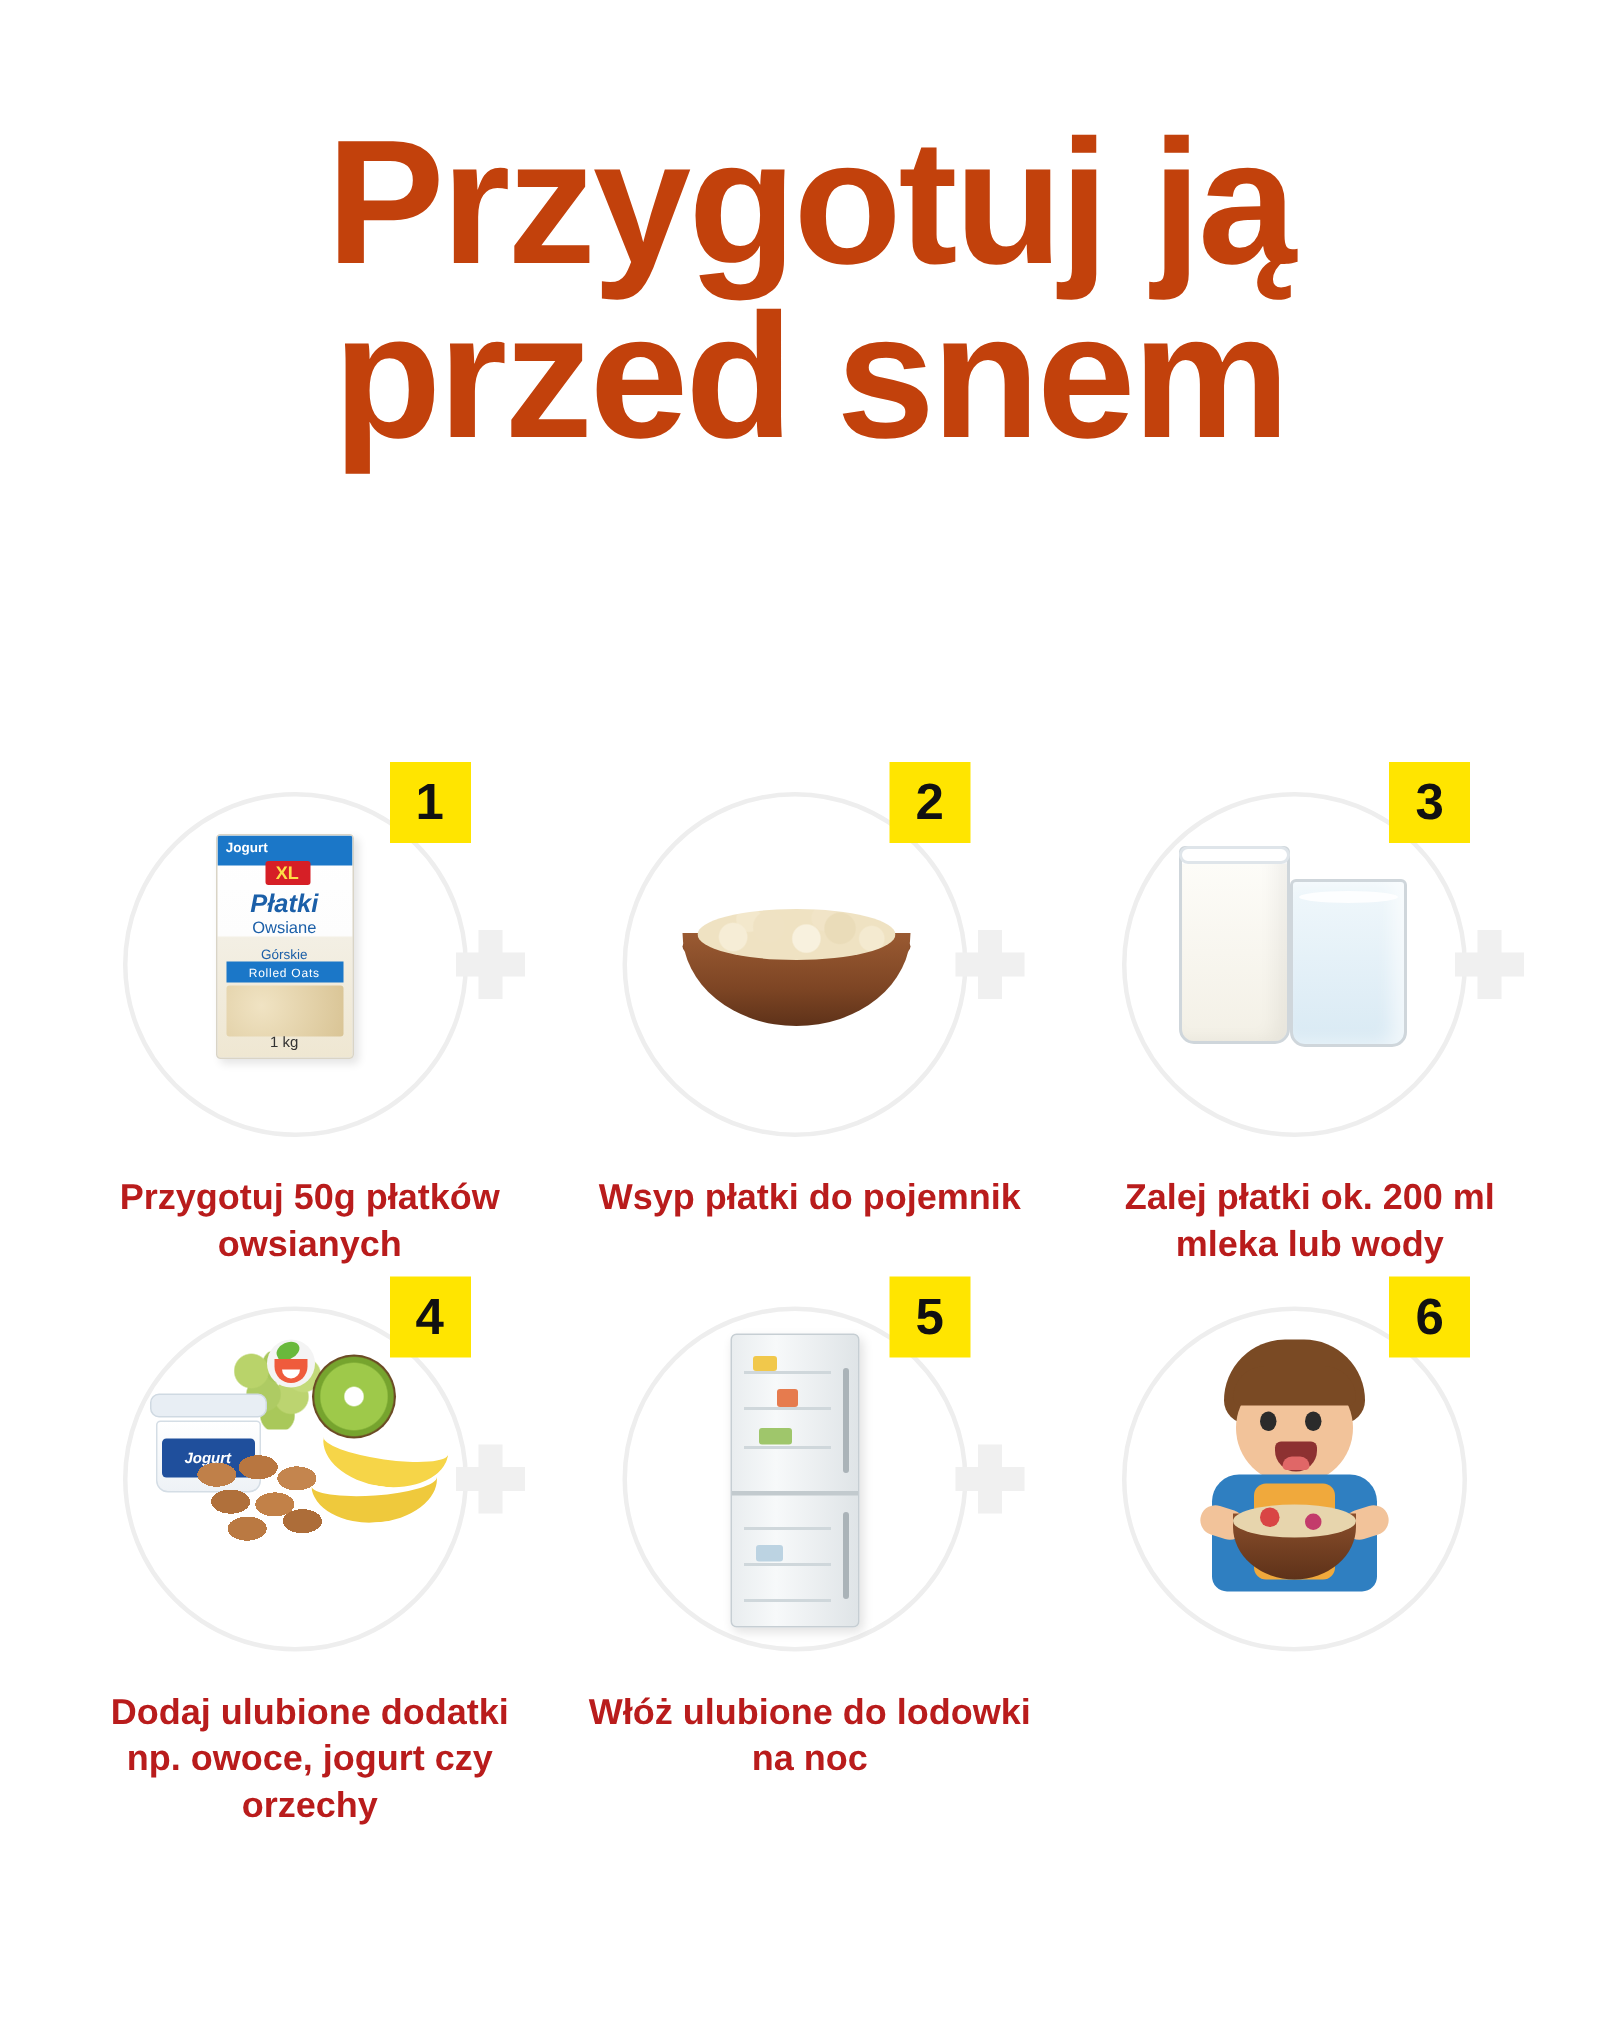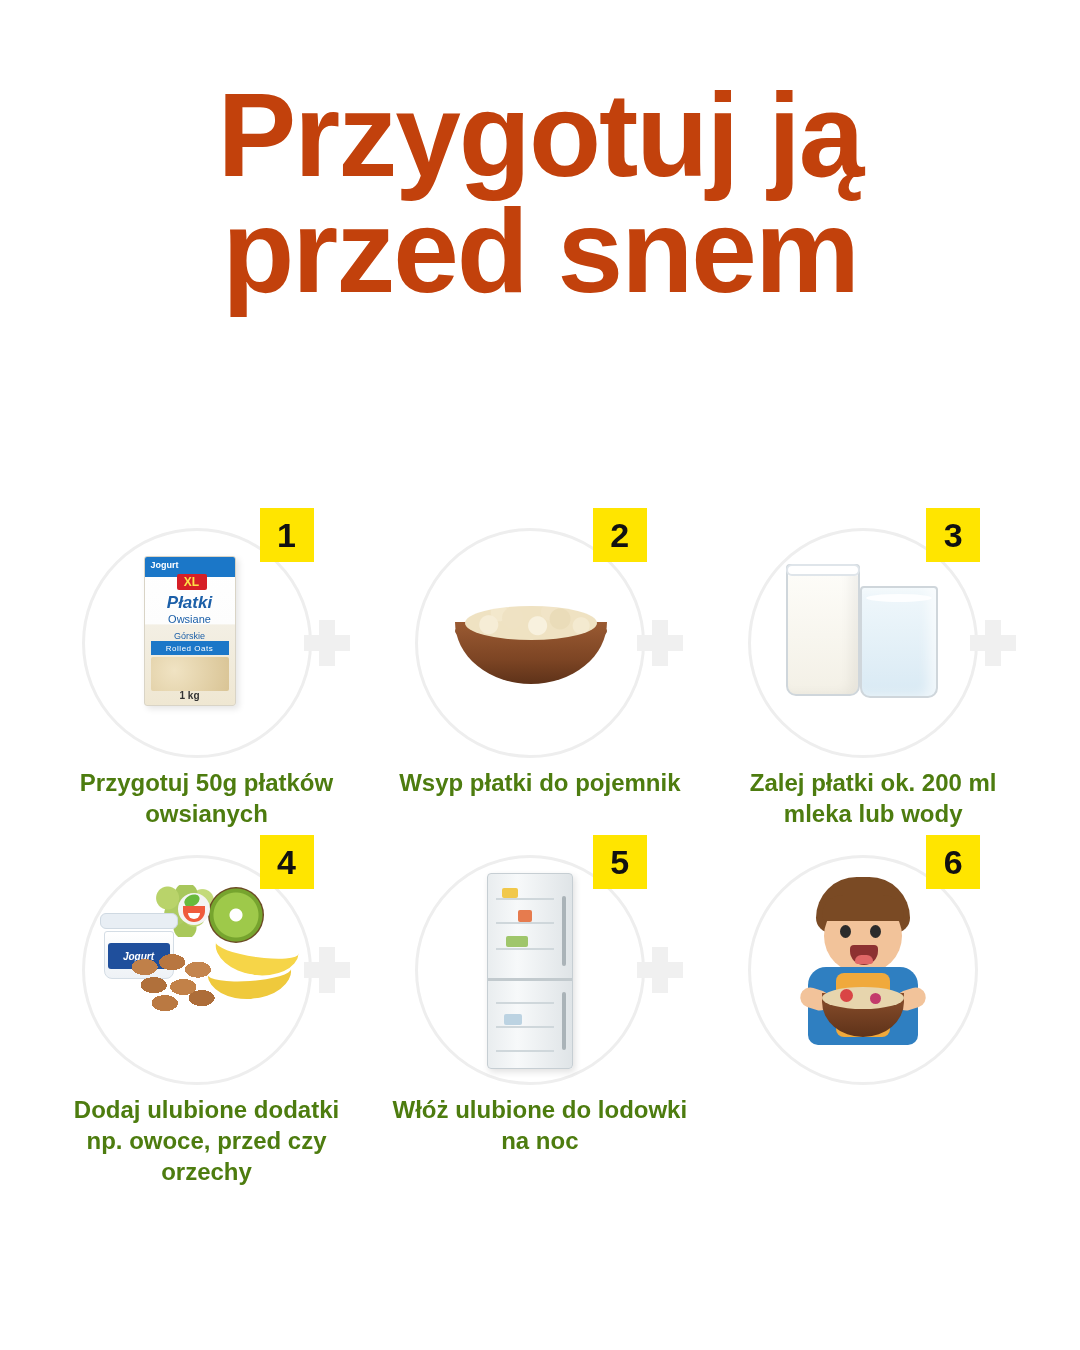--- a/index.html
+++ b/index.html
@@ -93,26 +93,26 @@
   }
   .plus::before, .plus::after {
     content: "";
     position: absolute;
     background: #f0f0f0;
   }
   .plus::before { left: 15px; top: 0; width: 16px; height: 46px; }
   .plus::after { top: 15px; left: 0; height: 16px; width: 46px; }
 
   .caption {
-    margin-top: 10px;
+    margin-top: 26px;
     text-align: center;
     font-size: 24px;
     font-weight: 700;
     line-height: 1.28;
-    color: #4d7c0f;
+    color: #b91c1c;
     max-width: 300px;
   }
 
   
   .watermark {
     position: absolute;
     top: 893px;
     left: 178px;
     display: flex;
     align-items: center;
@@ -175,21 +175,21 @@
   .box-pkg .xl {
     position:absolute; top:17px; left:32px; width:30px; height:16px;
     background:#d61f26; color:#fde047; font-size:12px; font-weight:900;
     display:flex; align-items:center; justify-content:center; border-radius:2px;
   }
   .box-pkg .p-title { position:absolute; top:36px; left:0; right:0; text-align:center; font-size:17px; font-weight:800; color:#1b5fa8; font-style:italic; }
   .box-pkg .p-sub { position:absolute; top:56px; left:0; right:0; text-align:center; font-size:11px; color:#1b5fa8; }
   .box-pkg .p-sub2 { position:absolute; top:74px; left:0; right:0; text-align:center; font-size:9px; color:#1b5fa8; }
   .box-pkg .strip { position:absolute; top:84px; left:6px; right:6px; height:14px; background:#1b77c8; color:#fff; font-size:8px; display:flex; align-items:center; justify-content:center; letter-spacing:.5px; }
   .box-pkg .oats-photo { position:absolute; top:100px; left:6px; right:6px; height:34px; background:radial-gradient(circle at 30% 40%, #f0e3c3, #d9c495); border-radius:2px; }
-  .box-pkg .kg { position:absolute; bottom:4px; left:0; right:0; text-align:center; font-size:10px; font-weight:700; color:#333; }
+  .box-pkg .kg { position:absolute; bottom:4px; left:0; right:0; text-align:center; font-size:10px; font-weight:400; color:#333; }
 
   
   .bowl { position:absolute; left:40px; top:78px; width:152px; height:78px; }
   .bowl .body {
     position:absolute; bottom:0; left:0; width:152px; height:62px;
     background: linear-gradient(180deg,#9a5a32 0%,#7d4524 60%,#5e3219 100%);
     border-radius: 0 0 76px 76px / 0 0 62px 62px;
   }
   .bowl .rim {
     position:absolute; top:10px; left:0; width:152px; height:30px;
@@ -376,21 +376,21 @@
           <div class="yogurt">
             <div class="cup"></div>
             <div class="label">Jogurt</div>
             <div class="lid"></div>
           </div>
           <div class="nuts"></div>
         </div>
         <div class="badge">4</div>
         <div class="plus"></div>
       </div>
-      <div class="caption">Dodaj ulubione dodatki np. owoce, przed czy orzechy</div>
+      <div class="caption">Dodaj ulubione dodatki np. owoce, jogurt czy orzechy</div>
     </div>
 
     <div class="step">
       <div class="circle-wrap">
         <div class="circle"></div>
         <div class="art">
           <div class="fridge">
             <div class="shelf s1"></div>
               <div class="shelf s2"></div>
               <div class="shelf s3"></div>

